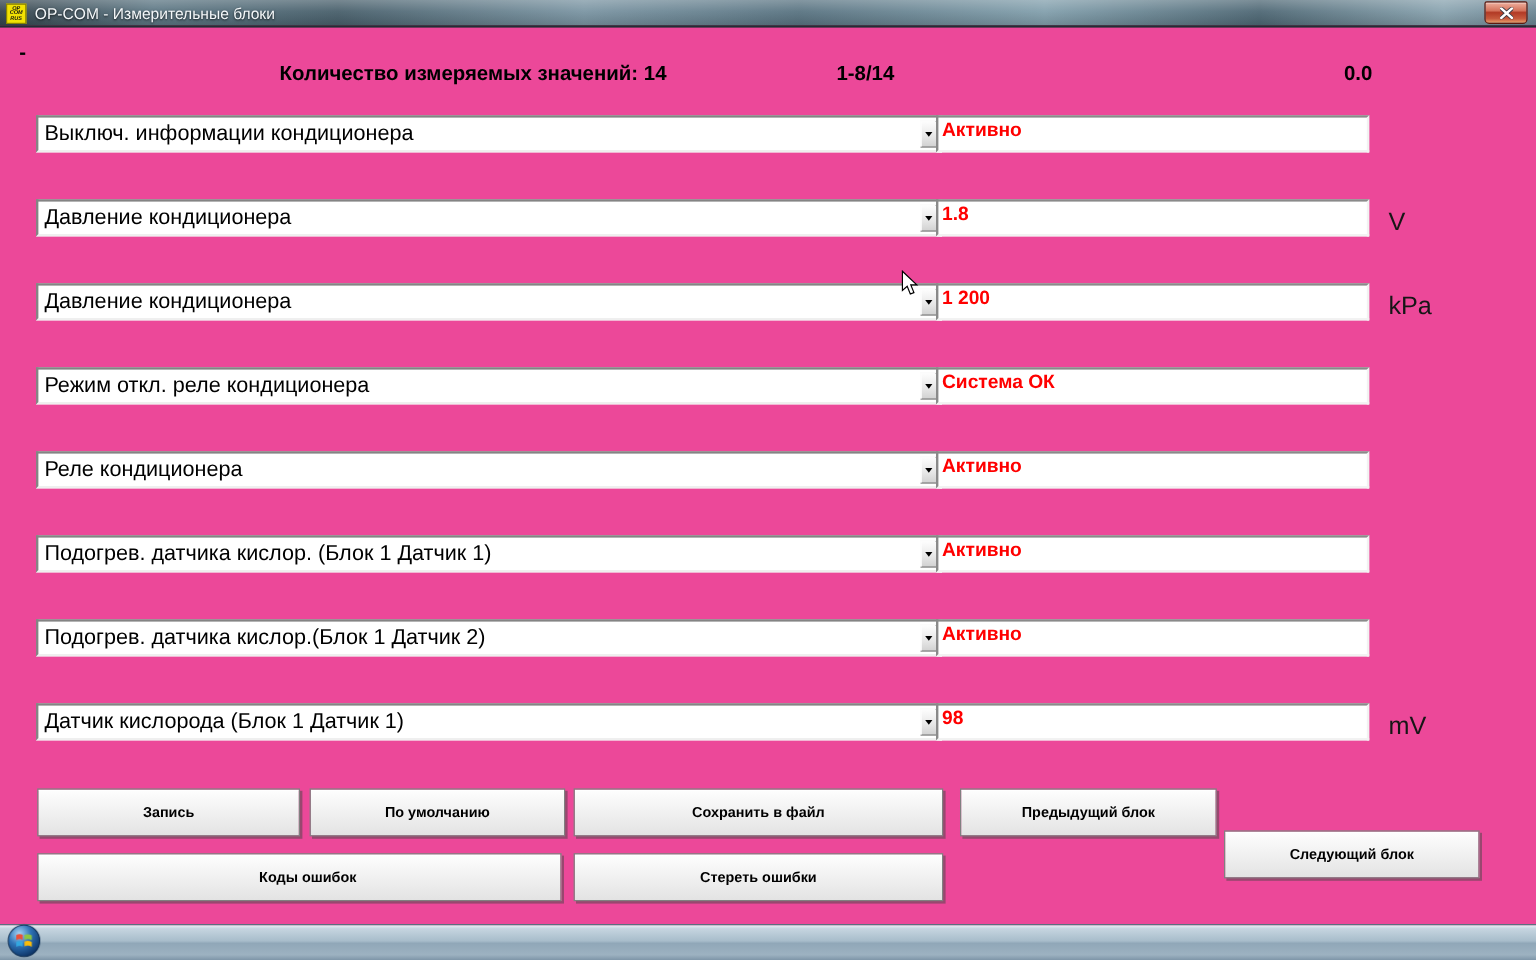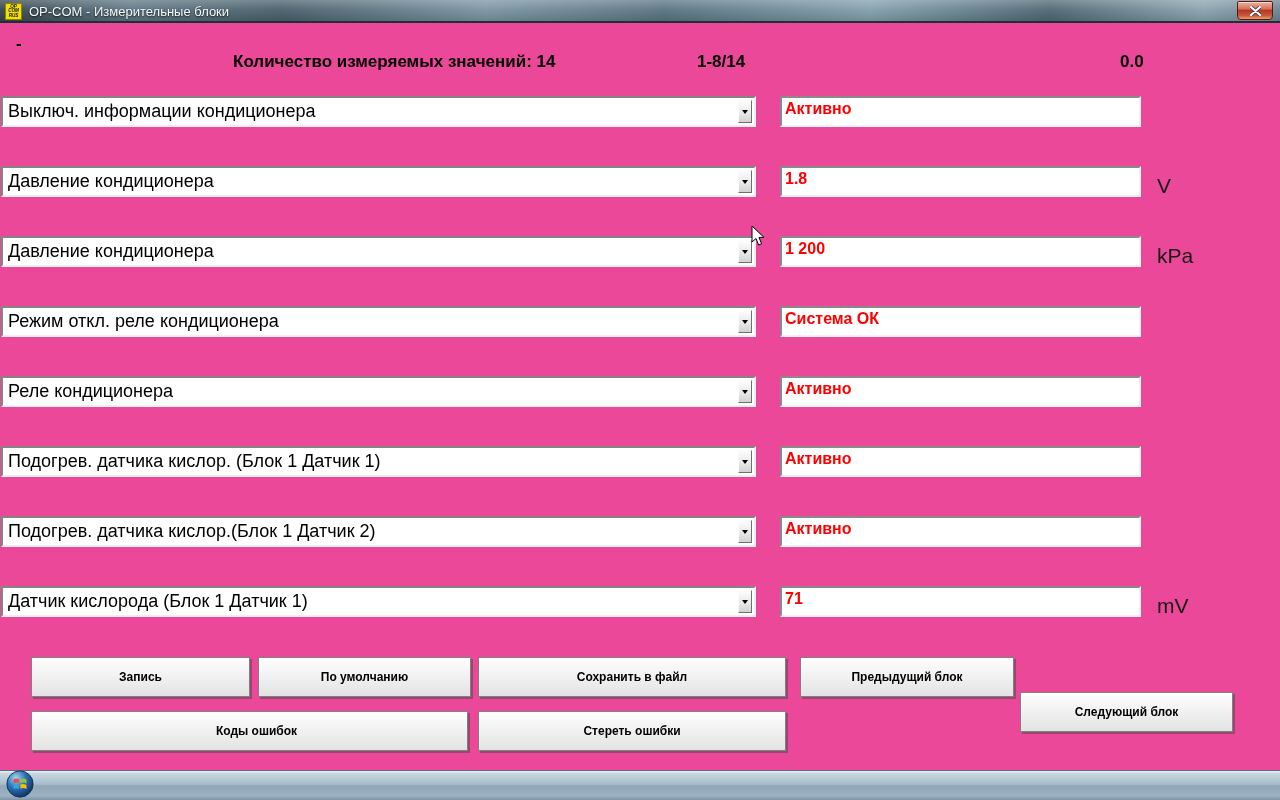--- a/index.html
+++ b/index.html
@@ -37,21 +37,21 @@
   
   .hdr-text { position:absolute; font-weight:bold; font-size:17px; color:#000; }
   #hdr-dash { left:16px; top:34px; }
   #hdr-count { left:233px; top:52px; }
   #hdr-range { left:697px; top:52px; }
   #hdr-extra { left:1072px; top:52px;margin-left:48px; }
 
   
   .mrow { position:absolute; left:0; top:0; width:1280px; height:31px; }
   .combo {
-    position:absolute; left:1px; top:0; width:755px; height:31px;
+    position:absolute; left:30px; top:0; width:755px; height:31px;
     background:#fff; border:2px solid; border-color:#848484 #efefef #efefef #848484;
     font-size:18px; color:#000; padding:3px 20px 0 5px; white-space:nowrap; overflow:hidden;
     cursor:default;
   }
   .combo-btn {
     position:absolute; right:2px; top:2px; width:14px; height:23px;
     background:linear-gradient(180deg,#fdfdfd,#e7e7e7 60%,#d2d2d2);
     border:1px solid; border-color:#fbfbfb #6f6f6f #6f6f6f #fbfbfb;
     display:flex; align-items:center; justify-content:center; cursor:pointer;
   }
@@ -189,21 +189,21 @@
     <div class="valbox">Активно</div>
     <div class="unit"></div>
   </div>
   <div class="mrow" style="top:586px">
     <div class="combo">
       <span>Датчик кислорода (Блок 1 Датчик 1)</span>
       <span class="combo-btn">
           <span class="combo-arrow"></span>
         </span>
     </div>
-    <div class="valbox">71</div>
+    <div class="valbox">98</div>
     <div class="unit">mV</div>
   </div>
 
   <button class="btn" id="btn-record">Запись</button>
   <button class="btn" id="btn-default">По умолчанию</button>
   <button class="btn" id="btn-save">Сохранить в файл</button>
   <button class="btn" id="btn-prev">Предыдущий блок</button>
   <button class="btn" id="btn-next">Следующий блок</button>
   <button class="btn" id="btn-codes">Коды ошибок</button>
   <button class="btn" id="btn-erase">Стереть ошибки</button>

